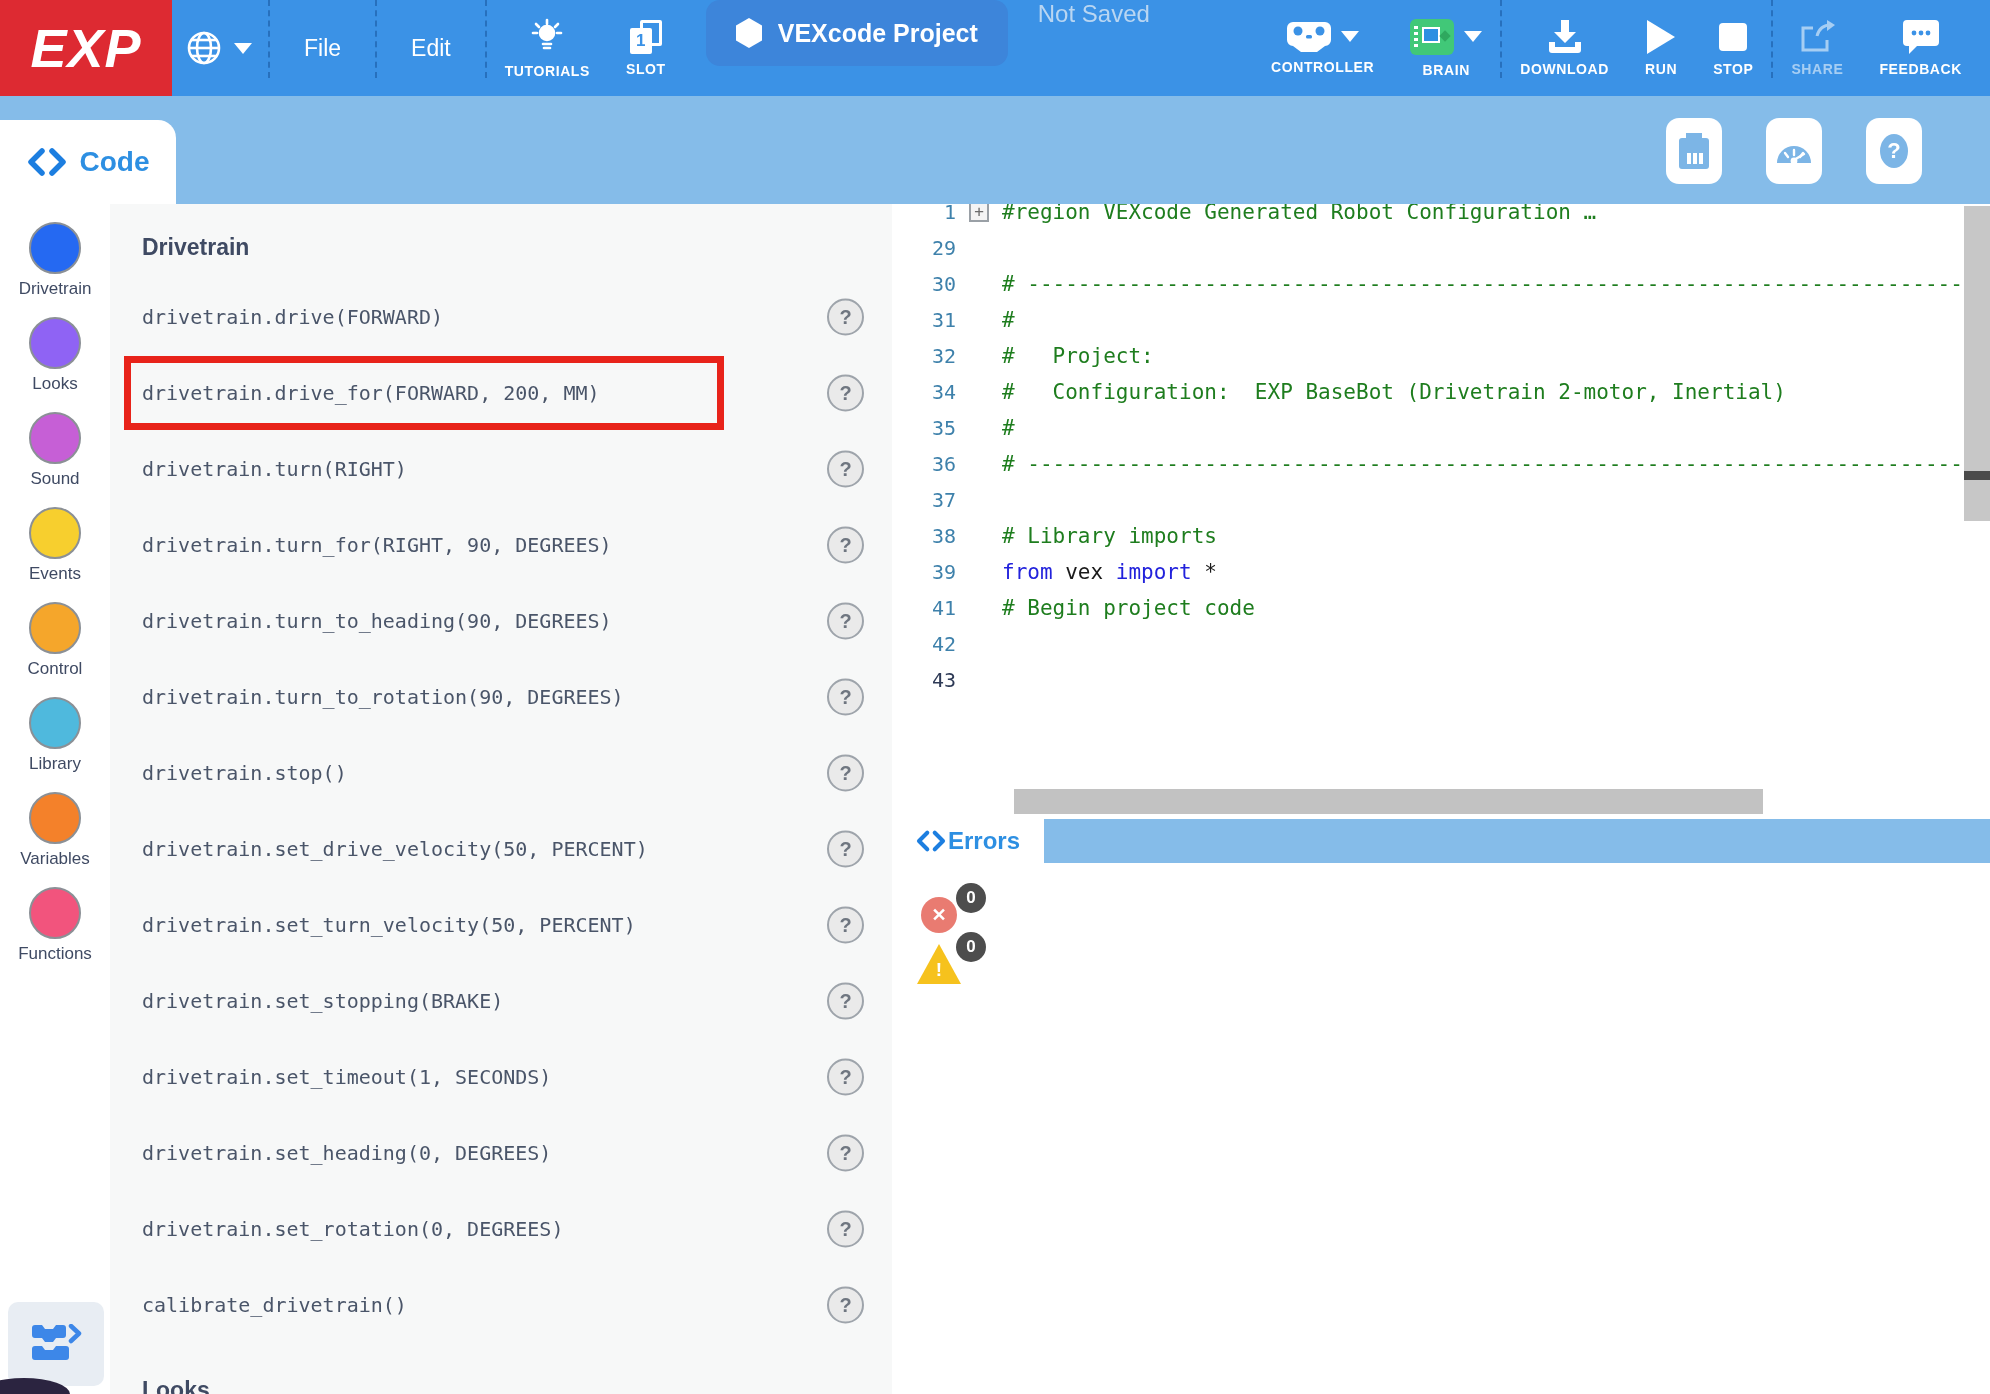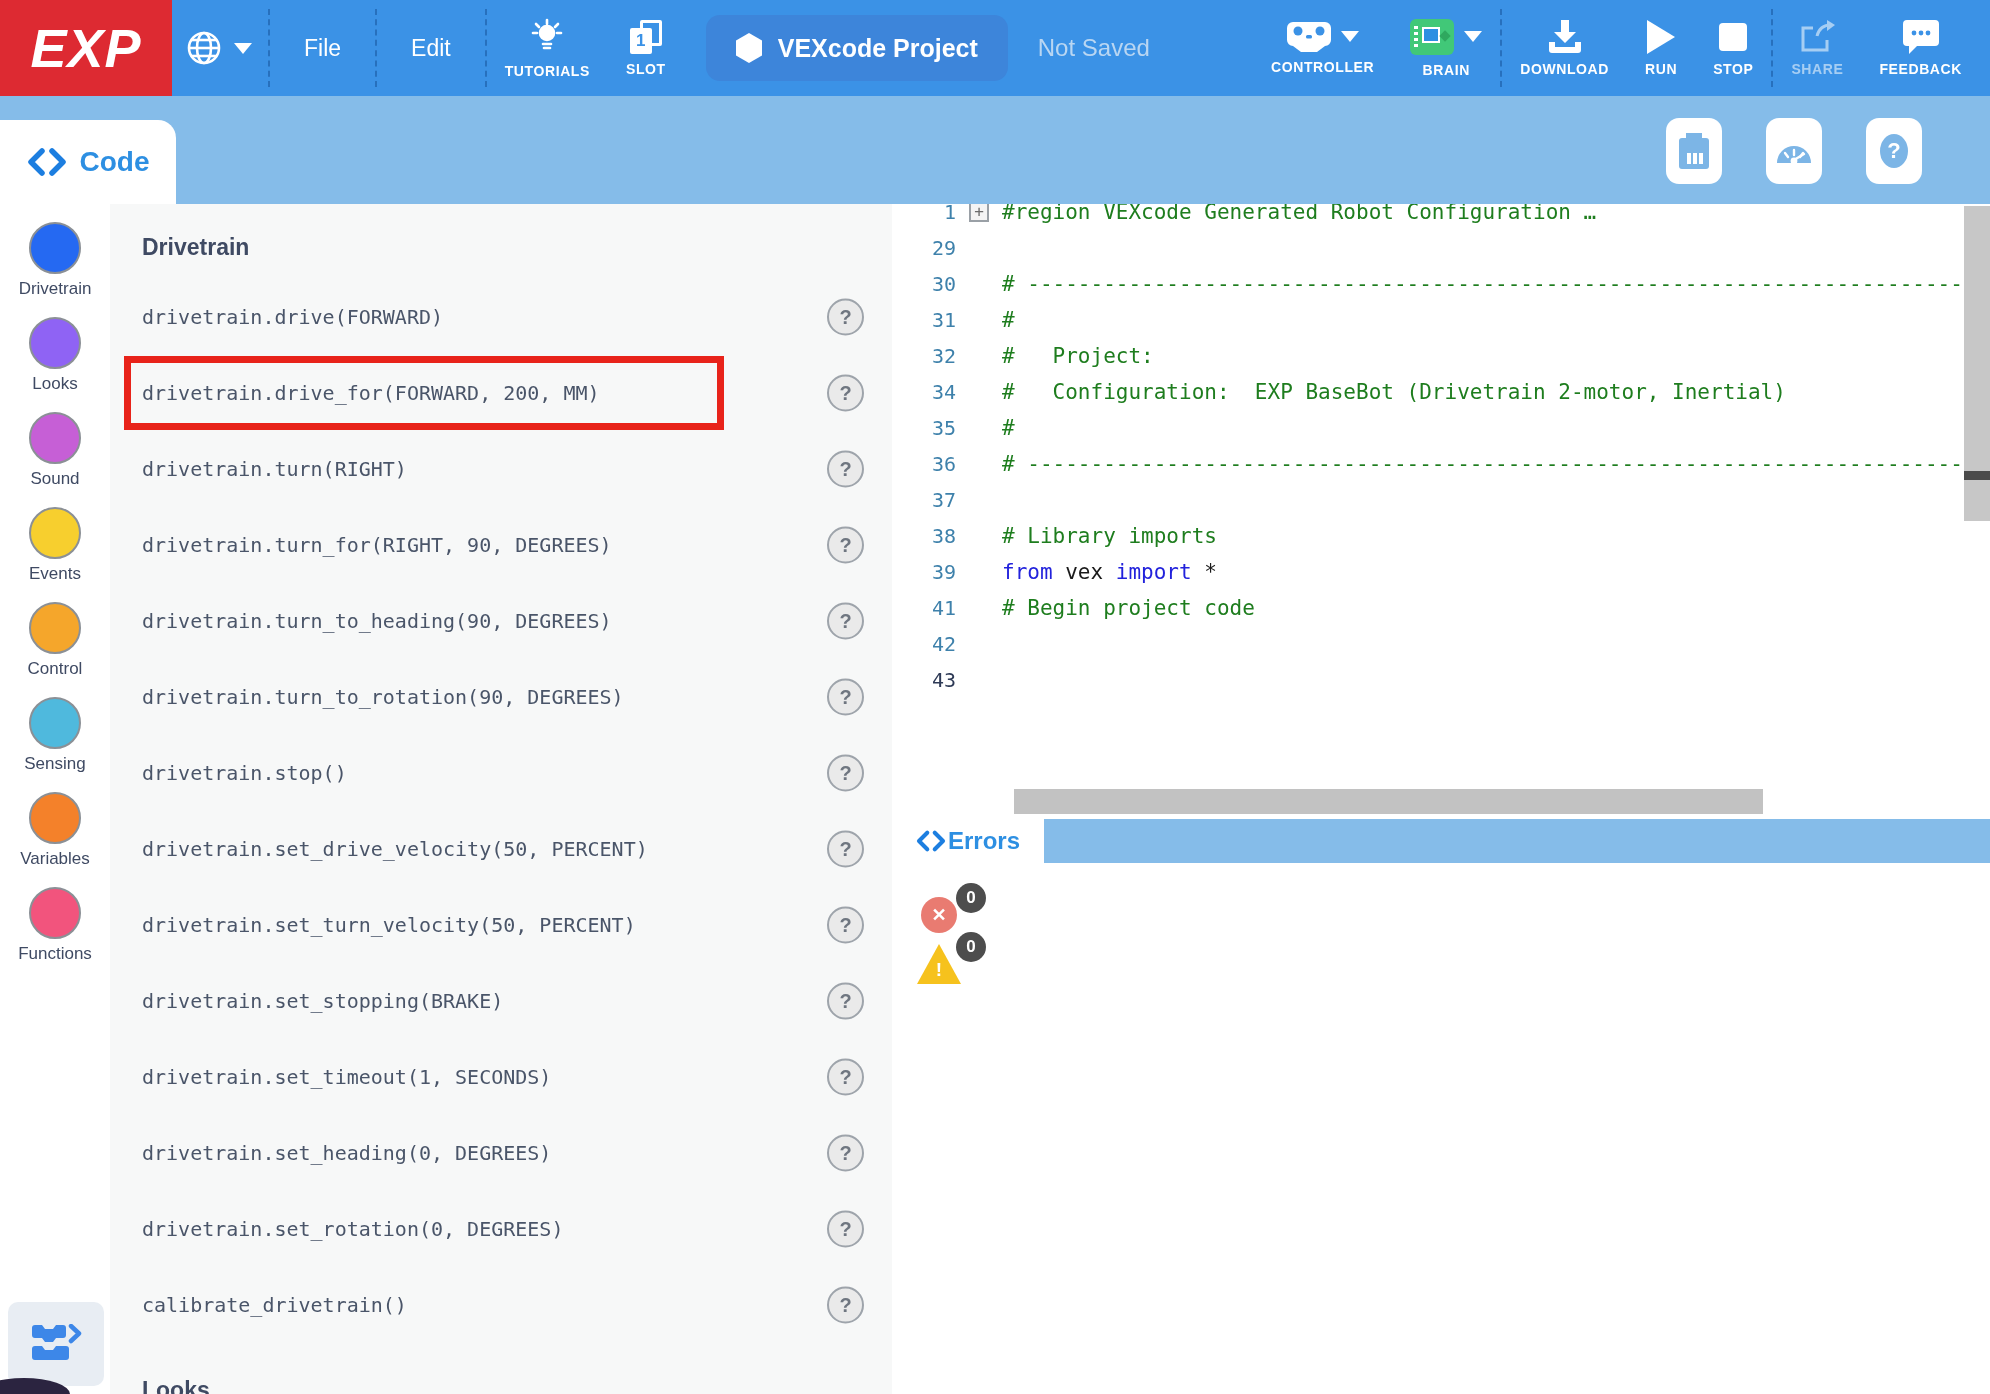--- a/index.html
+++ b/index.html
@@ -2,21 +2,21 @@
 <html style="--bar-blue: #3B92E6; --subbar-blue: #85BCE9; --logo-red: #DD2A32; --highlight-red: #E8231A; --tab-text-blue: #2D8FE2; --icon-blue: #1C7EE0; --brain-green: #41C878; --comment-green: #1E7D1E; --keyword-blue: #2222DC; --error-red: #E97B71; --warning-yellow: #F6C21D; --badge-gray: #4D4D4D;"><head>
 <meta charset="utf-8">
 <style>
   * { margin:0; padding:0; box-sizing:border-box; }
   html,body { width:1990px; height:1394px; overflow:hidden; background:#fff;
               font-family:"Liberation Sans", sans-serif; }
   .stage { position:relative; width:1990px; height:1394px; overflow:hidden; }
 
   
   .topbar { position:absolute; left:0; top:0; width:1990px; height:96px;
-            background:var(--bar-blue,#3B92E6); display:flex; align-items:center; color:#fff; }
+            background:var(--bar-blue,#3B92E6); display:flex; color:#fff; }
   .logo { width:172px; height:96px; background:var(--logo-red,#DD2A32);
           display:flex; align-items:center; justify-content:center;
           font-size:54px; font-weight:bold; font-style:italic; letter-spacing:1px; flex:none; }
   .tb-sep { width:0; height:78px; border-left:2px dashed rgba(15,70,140,.45); flex:none; }
   .tb-menu { font-size:23px; padding:0 34px; height:96px; display:flex; align-items:center; flex:none; cursor:default; }
   .tb-item { display:flex; flex-direction:column; align-items:center; justify-content:center;
              gap:7px; height:96px; padding:0 18px; flex:none; cursor:default; }
   .tb-label { font-size:14px; font-weight:bold; letter-spacing:.6px; }
   .tb-iconrow { display:flex; align-items:center; gap:10px; }
   .globe-wrap { display:flex; align-items:center; gap:10px; padding:0 16px 0 12px; height:96px; flex:none; }
@@ -326,21 +326,21 @@
     <span class="cat-label">Events</span>
   </div>
 
   <div class="rail-item">
     <span class="cat-circle" style="background: rgb(245, 166, 43);"></span>
     <span class="cat-label">Control</span>
   </div>
 
   <div class="rail-item">
     <span class="cat-circle" style="background: rgb(79, 185, 221);"></span>
-    <span class="cat-label">Sensing</span>
+    <span class="cat-label">Library</span>
   </div>
 
   <div class="rail-item">
     <span class="cat-circle" style="background: rgb(244, 129, 42);"></span>
     <span class="cat-label">Variables</span>
   </div>
 
   <div class="rail-item">
     <span class="cat-circle" style="background: rgb(242, 84, 125);"></span>
     <span class="cat-label">Functions</span>

